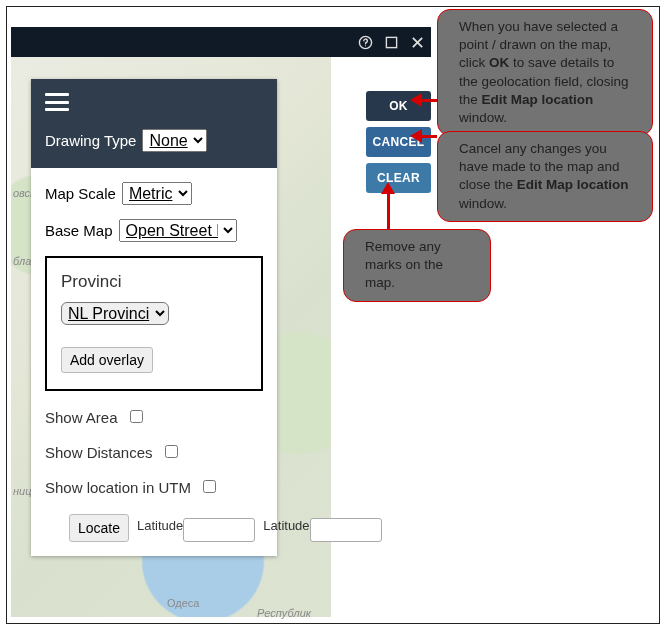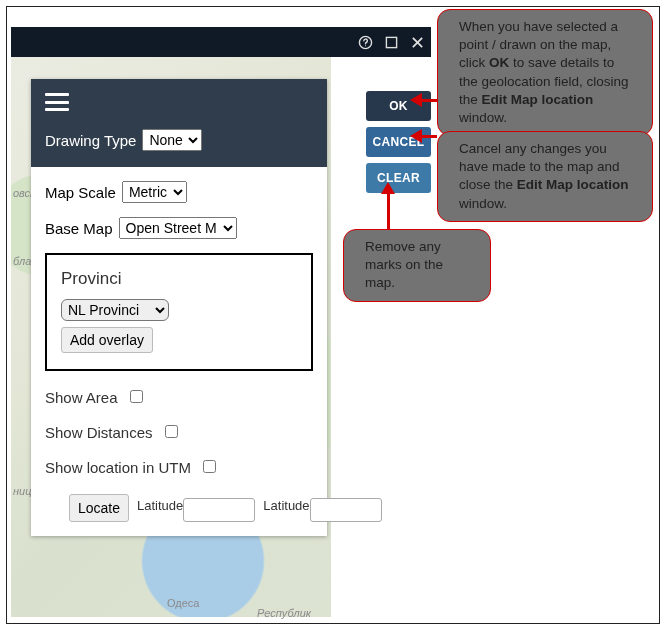--- a/index.html
+++ b/index.html
@@ -73,21 +73,21 @@
     border: none;
     cursor: pointer;
     letter-spacing: 0.3px;
   }
   .btn-ok { background:#27384c; }
   .btn-cancel { background:#336699; }
   .btn-clear { background:#3d7aa8; }
   .panel {
     position: absolute;
     left: 24px; top: 72px;
-    width: 296px;
+    width: 246px;
     background: #fff;
     box-shadow: 0 1px 4px rgba(0,0,0,.3);
     padding-bottom: 14px;
   }
   .panel-header {
     background: #2f3d4c;
     color: #fff;
     padding: 14px 14px 16px 14px;
   }
   .hamburger {
@@ -98,37 +98,38 @@
   .hamburger span {
     display: block; height: 3px; background: #fff; border-radius: 1px;
   }
   .field-row {
     display: flex; align-items: center; gap: 6px;
     margin: 14px 14px 0 14px;
     font-size: 15px;
   }
   .panel-header .field-row { margin: 0; color:#fff; }
   select, input[type=text] {
-    font-size: 14px;
+    font-size: 16px;
     padding: 1px 2px;
     font-family: inherit;
+    text-decoration: underline;
   }
   .overlays-box {
     margin: 14px;
     border: 2px solid #000;
     padding: 14px 14px 16px 14px;
   }
   .overlays-box h4 {
     margin: 0 0 10px 0;
     font-weight: normal;
     font-size: 17px;
     color: #333;
   }
   .add-overlay-btn {
-    margin-top: 6px;
+    margin-top: 22px;
     padding: 4px 8px;
     font-size: 14px;
     background: #efefef;
     border: 1px solid #bbb;
     border-radius: 3px;
     cursor: pointer;
   }
   .check-row {
     display: flex; align-items: flex-end; gap: 8px;
     margin: 16px 14px 0 14px;

